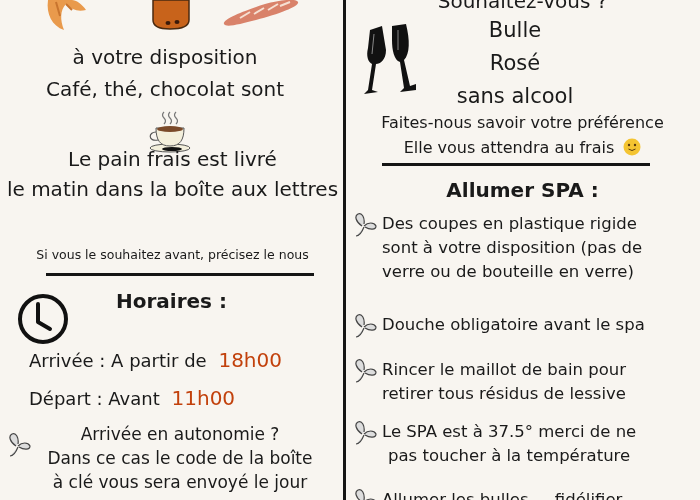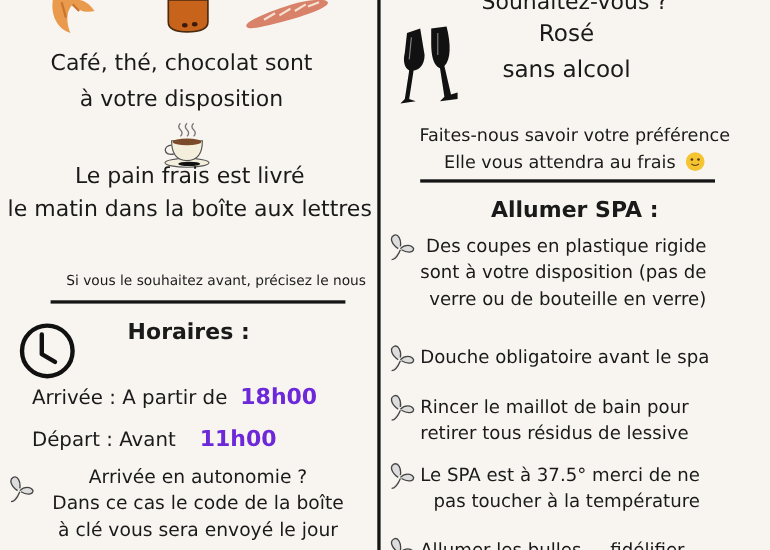--- a/index.html
+++ b/index.html
@@ -9,25 +9,25 @@
     font-family: "DejaVu Sans", "Liberation Sans", sans-serif;
     color: #1a1a1a;
     position: relative;
   }
   .abs { position: absolute; }
   .center { text-align: center; }
   .divider-v {
     position: absolute; left: 343px; top: 0; width: 3px; height: 500px; background: #151515;
   }
   .hr { position: absolute; height: 3px; background: #151515; }
-  .red { color: #6d28d9; font-weight: bold; }
+  .red { color: #c2410c; font-weight: normal; }
   .bold { font-weight: bold; }
   .bullet-row { position: absolute; left: 352px; display: flex; align-items: flex-start; }
   .flower { width: 26px; height: 26px; flex: 0 0 26px; margin-right: 4px; }
-  .bullet-text { font-size: 16.5px; line-height: 24px; text-align: right; }
+  .bullet-text { font-size: 16.5px; line-height: 24px; }
 </style>
 </head>
 <body>
 
 <div>
 
   <svg class="abs" style="left:42px;top:0" width="46" height="30">
     <path d="M6 0 C4 14 10 26 22 30 C18 20 18 10 24 4 C30 10 36 12 44 10 C40 4 34 0 30 0 Z" fill="#e99a4c"></path>
     <path d="M14 2 L18 16 M24 4 L30 10" stroke="#c8742e" stroke-width="2" fill="none"></path>
   </svg>
@@ -35,55 +35,55 @@
     <path d="M3 0 L3 20 C3 27 10 29 20 29 C32 29 39 26 39 20 L39 0 Z" fill="#c8631b" stroke="#4a2a10" stroke-width="1.5"></path>
     <ellipse cx="18" cy="23" rx="2.5" ry="2" fill="#3b1a0a"></ellipse>
     <ellipse cx="27" cy="22" rx="2.5" ry="2" fill="#3b1a0a"></ellipse>
   </svg>
   <svg class="abs" style="left:220px;top:0" width="80" height="28">
     <path d="M4 24 C2 20 20 12 45 4 C60 0 76 -2 78 2 C80 6 60 14 36 20 C20 24 6 28 4 24 Z" fill="#d9826a"></path>
     <path d="M20 18 L30 12 M34 14 L44 8 M48 10 L58 4 M60 6 L70 2" stroke="#f6e0d2" stroke-width="2" fill="none"></path>
   </svg>
 
   <div class="abs center" style="left:0;width:330px;top:41px;font-size:20px;line-height:32px;">
+    <div>à votre disposition</div>
     <div>Café, thé,  chocolat sont</div>
-    <div>à votre disposition</div>
   </div>
 
   <svg class="abs" style="left:142px;top:110px" width="56" height="44">
     <path d="M22 2 q-3 3 0 6 q3 3 0 6 M28 2 q-3 3 0 6 q3 3 0 6 M34 2 q-3 3 0 6 q3 3 0 6" stroke="#777" stroke-width="1.2" fill="none"></path>
     <ellipse cx="28" cy="38" rx="20" ry="4" fill="#f3efdc" stroke="#555" stroke-width="1"></ellipse>
     <ellipse cx="30" cy="39" rx="10" ry="2" fill="#111"></ellipse>
     <path d="M14 18 L42 18 C42 30 38 36 28 36 C18 36 14 30 14 18 Z" fill="#f3efdc" stroke="#555" stroke-width="1"></path>
     <ellipse cx="28" cy="19" rx="13" ry="3" fill="#7a4a2a"></ellipse>
     <path d="M14 22 C6 22 6 32 16 30" stroke="#555" stroke-width="1.2" fill="none"></path>
   </svg>
 
   <div class="abs center" style="left:0;width:345px;top:144px;font-size:20px;line-height:30px;">
     <div>Le pain frais est livré</div>
     <div>le matin dans la boîte aux lettres</div>
   </div>
-  <div class="abs center" style="left:0;width:345px;top:246px;font-size:12.5px;line-height:18px;margin-left:24px;">Si vous le souhaitez avant, précisez le nous</div>
+  <div class="abs center" style="left:0;width:345px;top:246px;font-size:12.5px;line-height:18px;">Si vous le souhaitez avant, précisez le nous</div>
 
   <div class="hr" style="left:46px;width:268px;top:273px;"></div>
 
   <svg class="abs" style="left:16px;top:292px" width="54" height="54">
     <circle cx="27" cy="27" r="23" fill="none" stroke="#111" stroke-width="4"></circle>
     <path d="M22 12 L22 30 L34 37" stroke="#111" stroke-width="4" fill="none" stroke-linecap="round" stroke-linejoin="round"></path>
   </svg>
 
   <div class="abs bold" style="left:116px;top:287px;font-size:20px;line-height:28px;">Horaires :</div>
 
   <div class="abs" style="left:29px;top:346px;font-size:18px;line-height:28px;">
     <span>Arrivée : A partir de</span>
     <span class="red" style="font-size:20px;margin-left:6px;">18h00</span>
   </div>
   <div class="abs" style="left:29px;top:384px;font-size:18px;line-height:28px;">
     <span>Départ : Avant</span>
-    <span class="red" style="font-size:20px;margin-left:16px;">11h00</span>
+    <span class="red" style="font-size:20px;margin-left:6px;">11h00</span>
   </div>
 
   <svg class="abs" style="left:6px;top:432px" width="26" height="26">
     <path d="M10 14 C4 10 2 4 6 2 C10 0 13 6 12 12 M12 14 C16 10 22 10 24 14 C24 18 18 18 13 15 M12 15 C10 20 8 24 4 24" stroke="#444" stroke-width="1.2" fill="#ddd"></path>
   </svg>
 
   <div class="abs center" style="left:30px;width:300px;top:422px;font-size:17px;line-height:24px;">
     <div>Arrivée en autonomie ?</div>
     <div>Dans ce cas le code de la boîte</div>
     <div>à clé vous sera envoyé le jour</div>
@@ -96,20 +96,21 @@
   <div class="abs center" style="left:345px;width:355px;top:-12px;font-size:20px;line-height:26px;">Souhaitez-vous ?</div>
 
   <svg class="abs" style="left:358px;top:20px" width="80" height="80">
     <path d="M12 10 L24 6 L28 30 C28 40 22 44 18 44 L14 70 L20 72 L6 74 L10 70 L14 44 C10 42 8 36 10 28 Z" fill="#111"></path>
     <path d="M34 6 L48 4 C52 20 52 34 46 40 L52 66 L58 64 L58 70 L42 72 L46 68 L42 42 C36 40 34 30 34 20 Z" fill="#111"></path>
     <line x1="16" y1="14" x2="14" y2="34" stroke="#888" stroke-width="1"></line>
     <line x1="40" y1="10" x2="40" y2="30" stroke="#888" stroke-width="1"></line>
   </svg>
 
   <div class="abs center" style="left:430px;width:170px;top:14px;font-size:21px;line-height:33px;">
+    <div>Bulle</div>
     <div>Rosé</div>
     <div>sans alcool</div>
   </div>
 
   <div class="abs center" style="left:345px;width:355px;top:110px;font-size:16px;line-height:25px;">
     <div>Faites-nous savoir votre préférence</div>
     <div>
       <span>Elle vous attendra au frais</span>
       <svg style="vertical-align:-3px;margin-left:4px" width="18" height="18">
         <circle cx="9" cy="9" r="8.5" fill="#f4c431"></circle>

